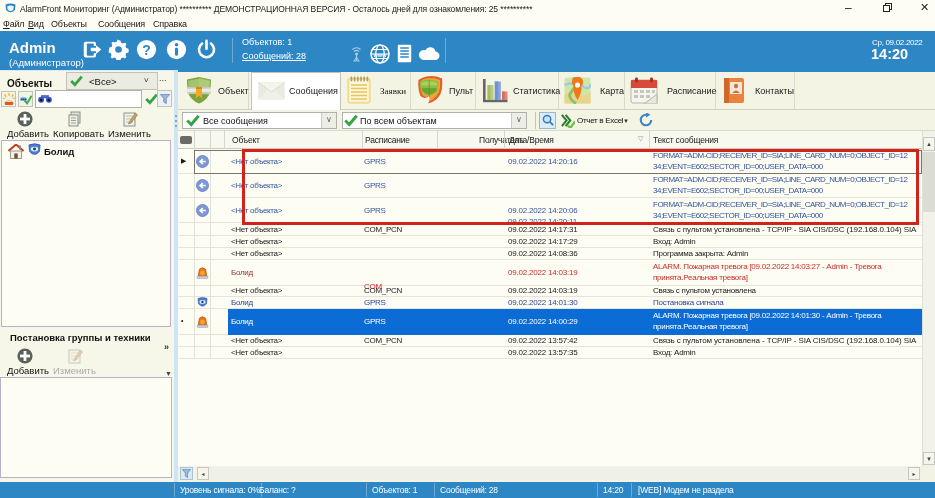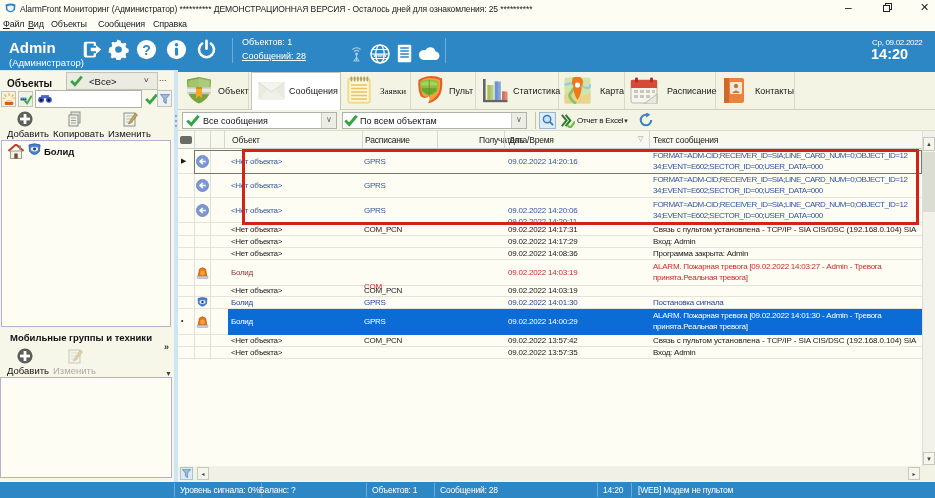--- a/index.html
+++ b/index.html
@@ -202,21 +202,21 @@
         <rect x="6.3" y="9.5" width="3.4" height="5" fill="#6a5030"></rect>
         <rect x="11" y="1.5" width="2" height="4" fill="#888"></rect>
       </svg>
     <svg class="abs" style="left:28px;top:72px" width="13" height="15" viewBox="0 0 14 16">
         <path d="M1 2 Q7 -0.5 13 2 L12.4 9 Q7 15.5 1.6 9 Z" fill="#4d7fd0" stroke="#2a55a0" stroke-width="0.8"></path>
         <ellipse cx="7" cy="6.5" rx="4" ry="2.6" fill="#e8eef8"></ellipse>
         <circle cx="7" cy="6.5" r="1.6" fill="#1a3a78"></circle>
       </svg>
     <span class="abs" style="left:44px;top:75px;font-size:9.5px;font-weight:bold;color:#111;">Болид</span>
 
-    <span class="abs" style="left:10px;top:261px;font-size:9.5px;font-weight:bold;color:#111;">Мобильные группы и техники</span>
+    <span class="abs" style="left:10px;top:261px;font-size:9.5px;font-weight:bold;color:#111;">Постановка группы и техники</span>
     <span class="abs" style="left:164px;top:271px;font-size:9px;font-weight:bold;color:#333;">»</span>
     <svg class="abs" style="left:17px;top:277px" width="16" height="16" viewBox="0 0 16 16">
         <circle cx="8" cy="8" r="7.6" fill="#5a6157"></circle>
         <rect x="6.6" y="3" width="2.8" height="10" fill="#fff"></rect>
         <rect x="3" y="6.6" width="10" height="2.8" fill="#fff"></rect>
       </svg>
     <span class="abs" style="left:7px;top:294px;font-size:9.5px;color:#111;">Добавить</span>
     <svg class="abs" style="left:67px;top:277px;opacity:.45" width="16" height="16" viewBox="0 0 16 16">
         <rect x="2" y="2" width="11" height="13" fill="#f2f3ea" stroke="#8a9186"></rect>
         <g stroke="#b8bfae" stroke-width="1">
@@ -437,20 +437,21 @@
         </svg>
         <span class="cell" style="left:53px;top:8.0px;width:130px;color:#9b3030;">Болид</span>
         <span class="cell" style="left:186px;top:22px;width:72px;">COM</span>
         <span class="cell" style="left:330px;top:8.0px;width:90px;letter-spacing:-0.2px;">09.02.2022 14:03:19</span>
         <div class="abs" style="left:475px;top:2.5px;width:268px;line-height:10.5px;letter-spacing:-0.25px;white-space:nowrap;">ALARM. Пожарная тревога [09.02.2022 14:03:27 - Admin - Тревога<br>принята.Реальная тревога]</div>
       </div>
 <div class="row" style="top:285.5px;height:11.5px;color:#1a1a1a;">
         <span class="cell" style="left:53px;top:0.8px;width:130px;color:#1a1a1a;">&lt;Нет объекта&gt;</span>
         <span class="cell" style="left:186px;top:0.8px;width:72px;">COM_PCN</span>
         <span class="cell" style="left:330px;top:0.8px;width:90px;letter-spacing:-0.2px;">09.02.2022 14:03:19</span>
+        <span class="cell" style="left:475px;top:0.8px;width:268px;letter-spacing:-0.25px;">Связь с пультом установлена</span>
       </div>
 <div class="row" style="top:297.0px;height:12.0px;color:#2d4496;">
         <svg class="abs" style="left:19px;top:-0.5px" width="11" height="12" viewBox="0 0 14 16">
           <path d="M1 2 Q7 -0.5 13 2 L12.4 9 Q7 15.5 1.6 9 Z" fill="#4d7fd0" stroke="#2a55a0" stroke-width="0.8"></path>
           <ellipse cx="7" cy="6.5" rx="4" ry="2.6" fill="#e8eef8"></ellipse>
           <circle cx="7" cy="6.5" r="1.6" fill="#1a3a78"></circle>
         </svg>
         <span class="cell" style="left:53px;top:1.0px;width:130px;color:#2d4496;">Болид</span>
         <span class="cell" style="left:186px;top:1.0px;width:72px;">GPRS</span>
         <span class="cell" style="left:330px;top:1.0px;width:90px;letter-spacing:-0.2px;">09.02.2022 14:01:30</span>
@@ -504,15 +505,15 @@
     <span class="sect" style="left:180px">Уровень сигнала: 0%</span>
     <div class="sep" style="left:261px"></div>
     <span class="sect" style="left:259px">Баланс: ?</span>
     <div class="sep" style="left:366px"></div>
     <span class="sect" style="left:372px">Объектов: 1</span>
     <div class="sep" style="left:434px"></div>
     <span class="sect" style="left:440px">Сообщений: 28</span>
     <div class="sep" style="left:597px"></div>
     <span class="sect" style="left:603px">14:20</span>
     <div class="sep" style="left:631px"></div>
-    <span class="sect" style="left:638px">[WEB] Модем не пультом</span>
+    <span class="sect" style="left:638px">[WEB] Модем не раздела</span>
   </div>
 </div>
 
 </body></html>

